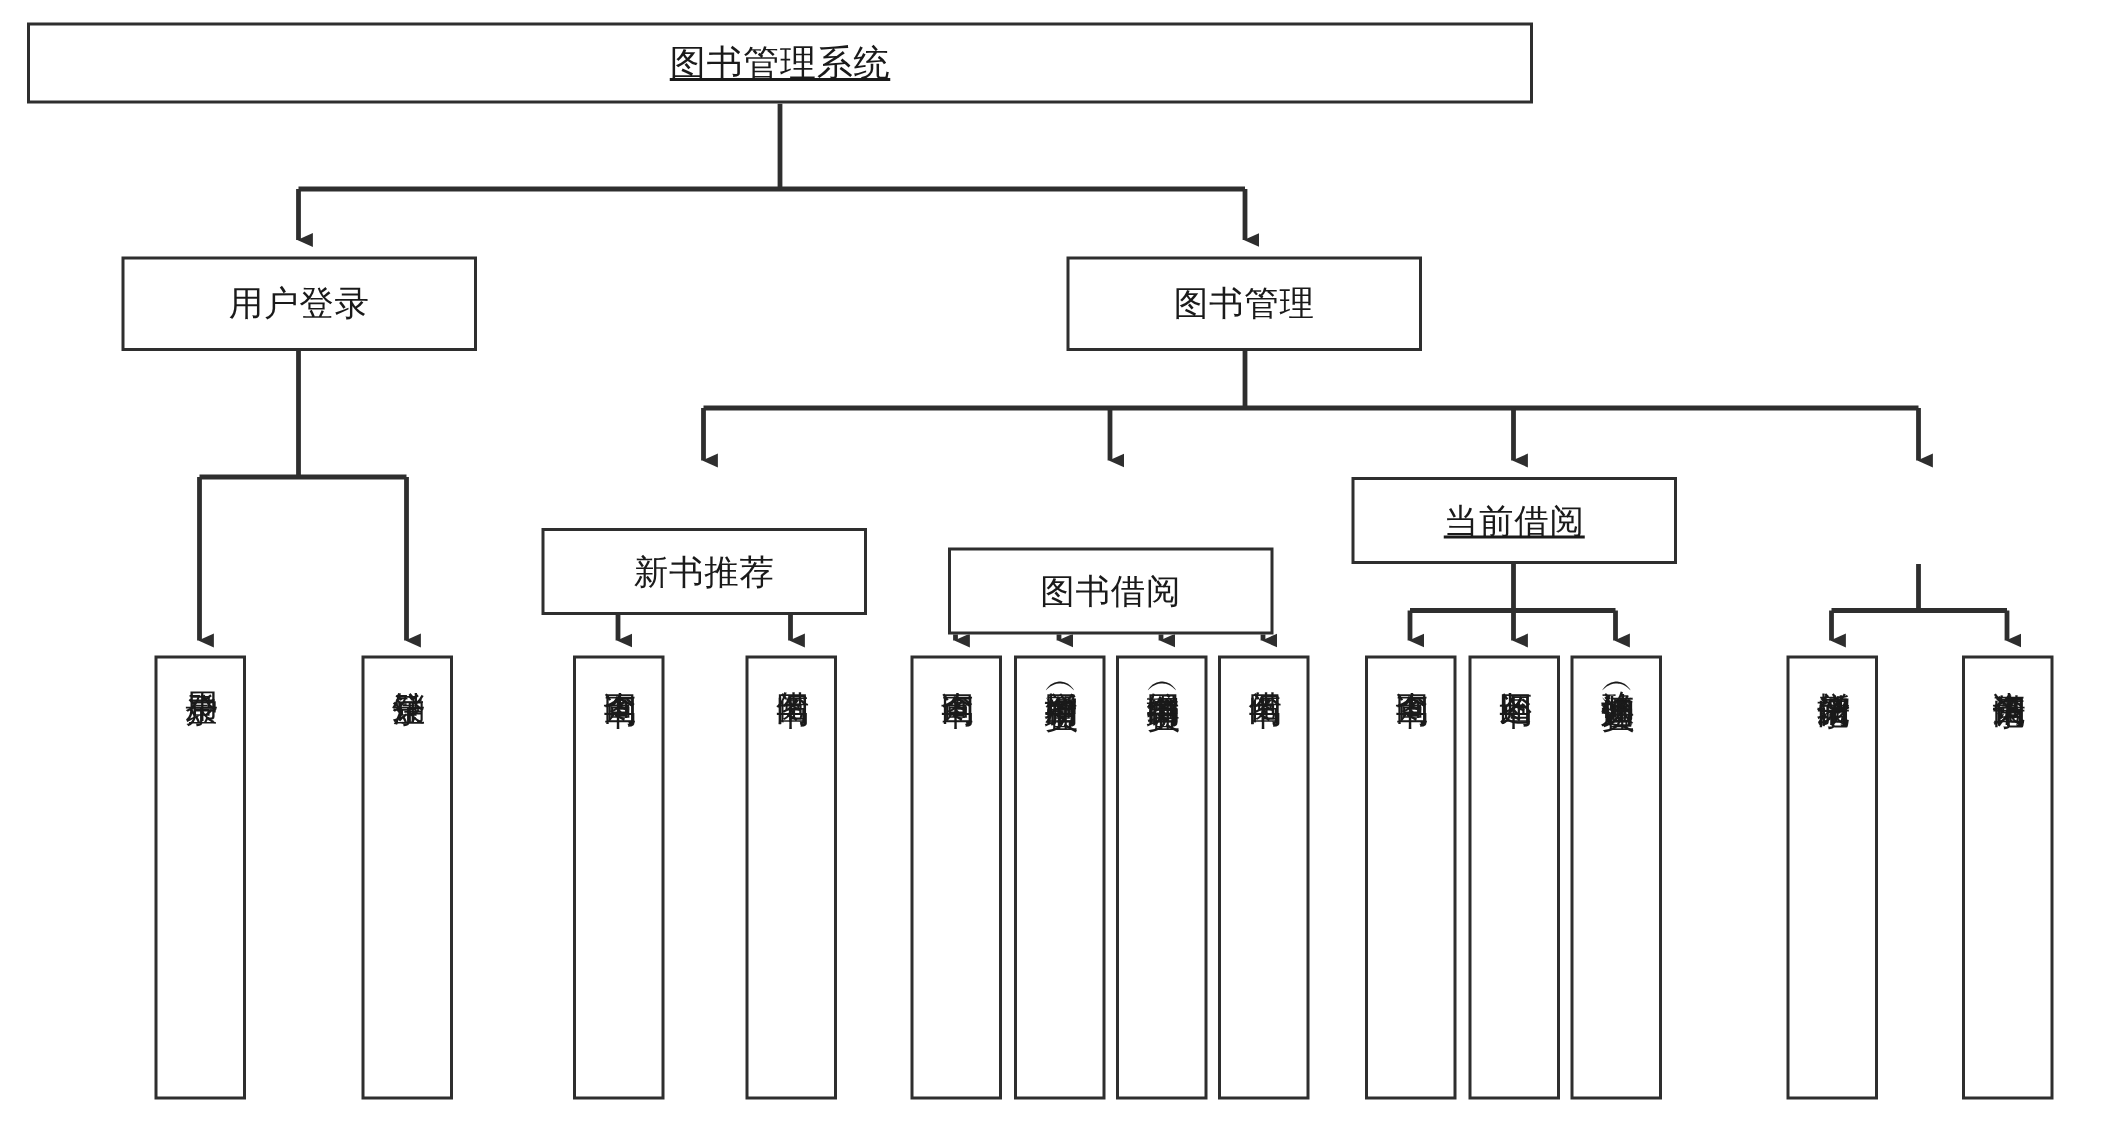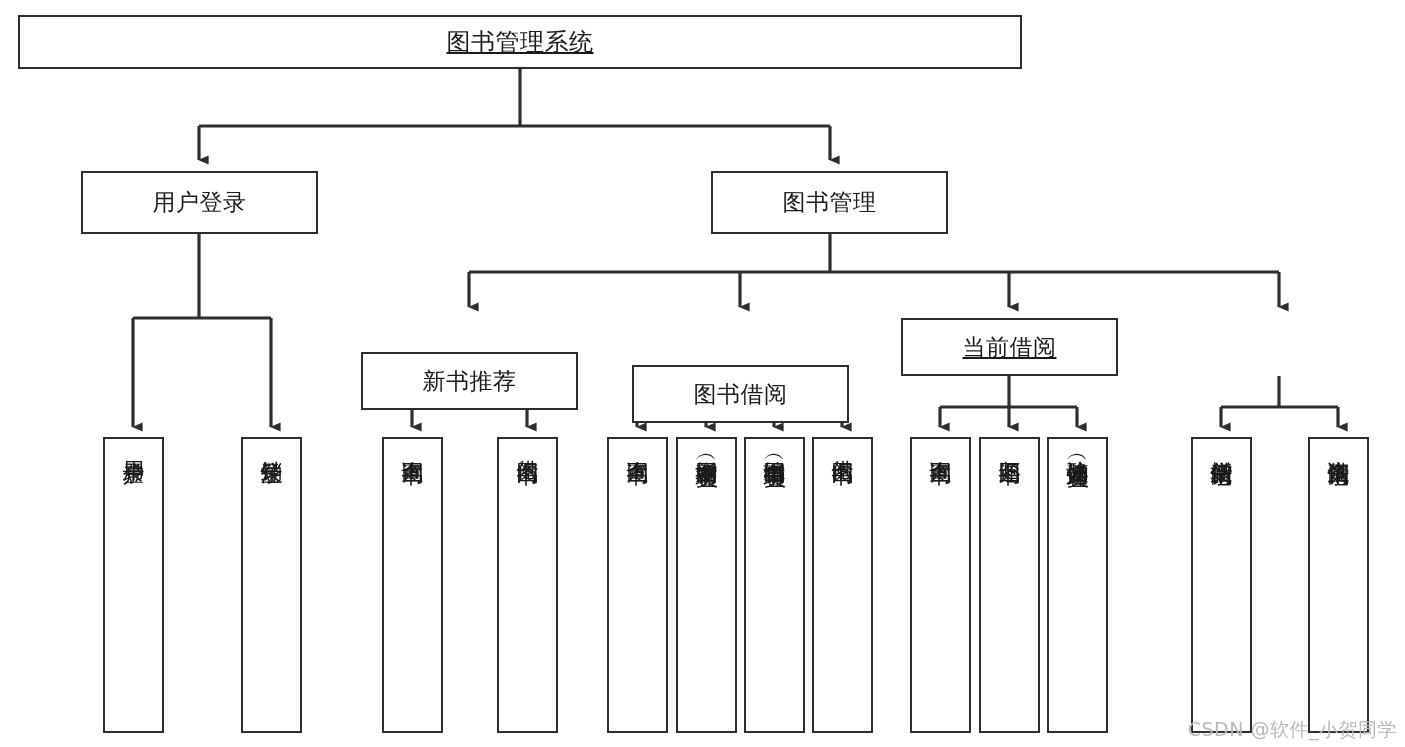--- a/index.html
+++ b/index.html
@@ -179,15 +179,14 @@
     <span class="vtext">确认归还（管理员）</span>
   </div>
 
   <div class="node vert" style="left:1191px; top:437px; width:61px; height:296px;">
     <span class="vtext">新增借阅记录</span>
   </div>
   <div class="node vert" style="left:1308px; top:437px; width:61px; height:296px;">
     <span class="vtext">查询借阅记录</span>
   </div>
 
-  <div id="watermark">CSDN @软件_小贺同学</div>
 
 </div>
 
 </body></html>

